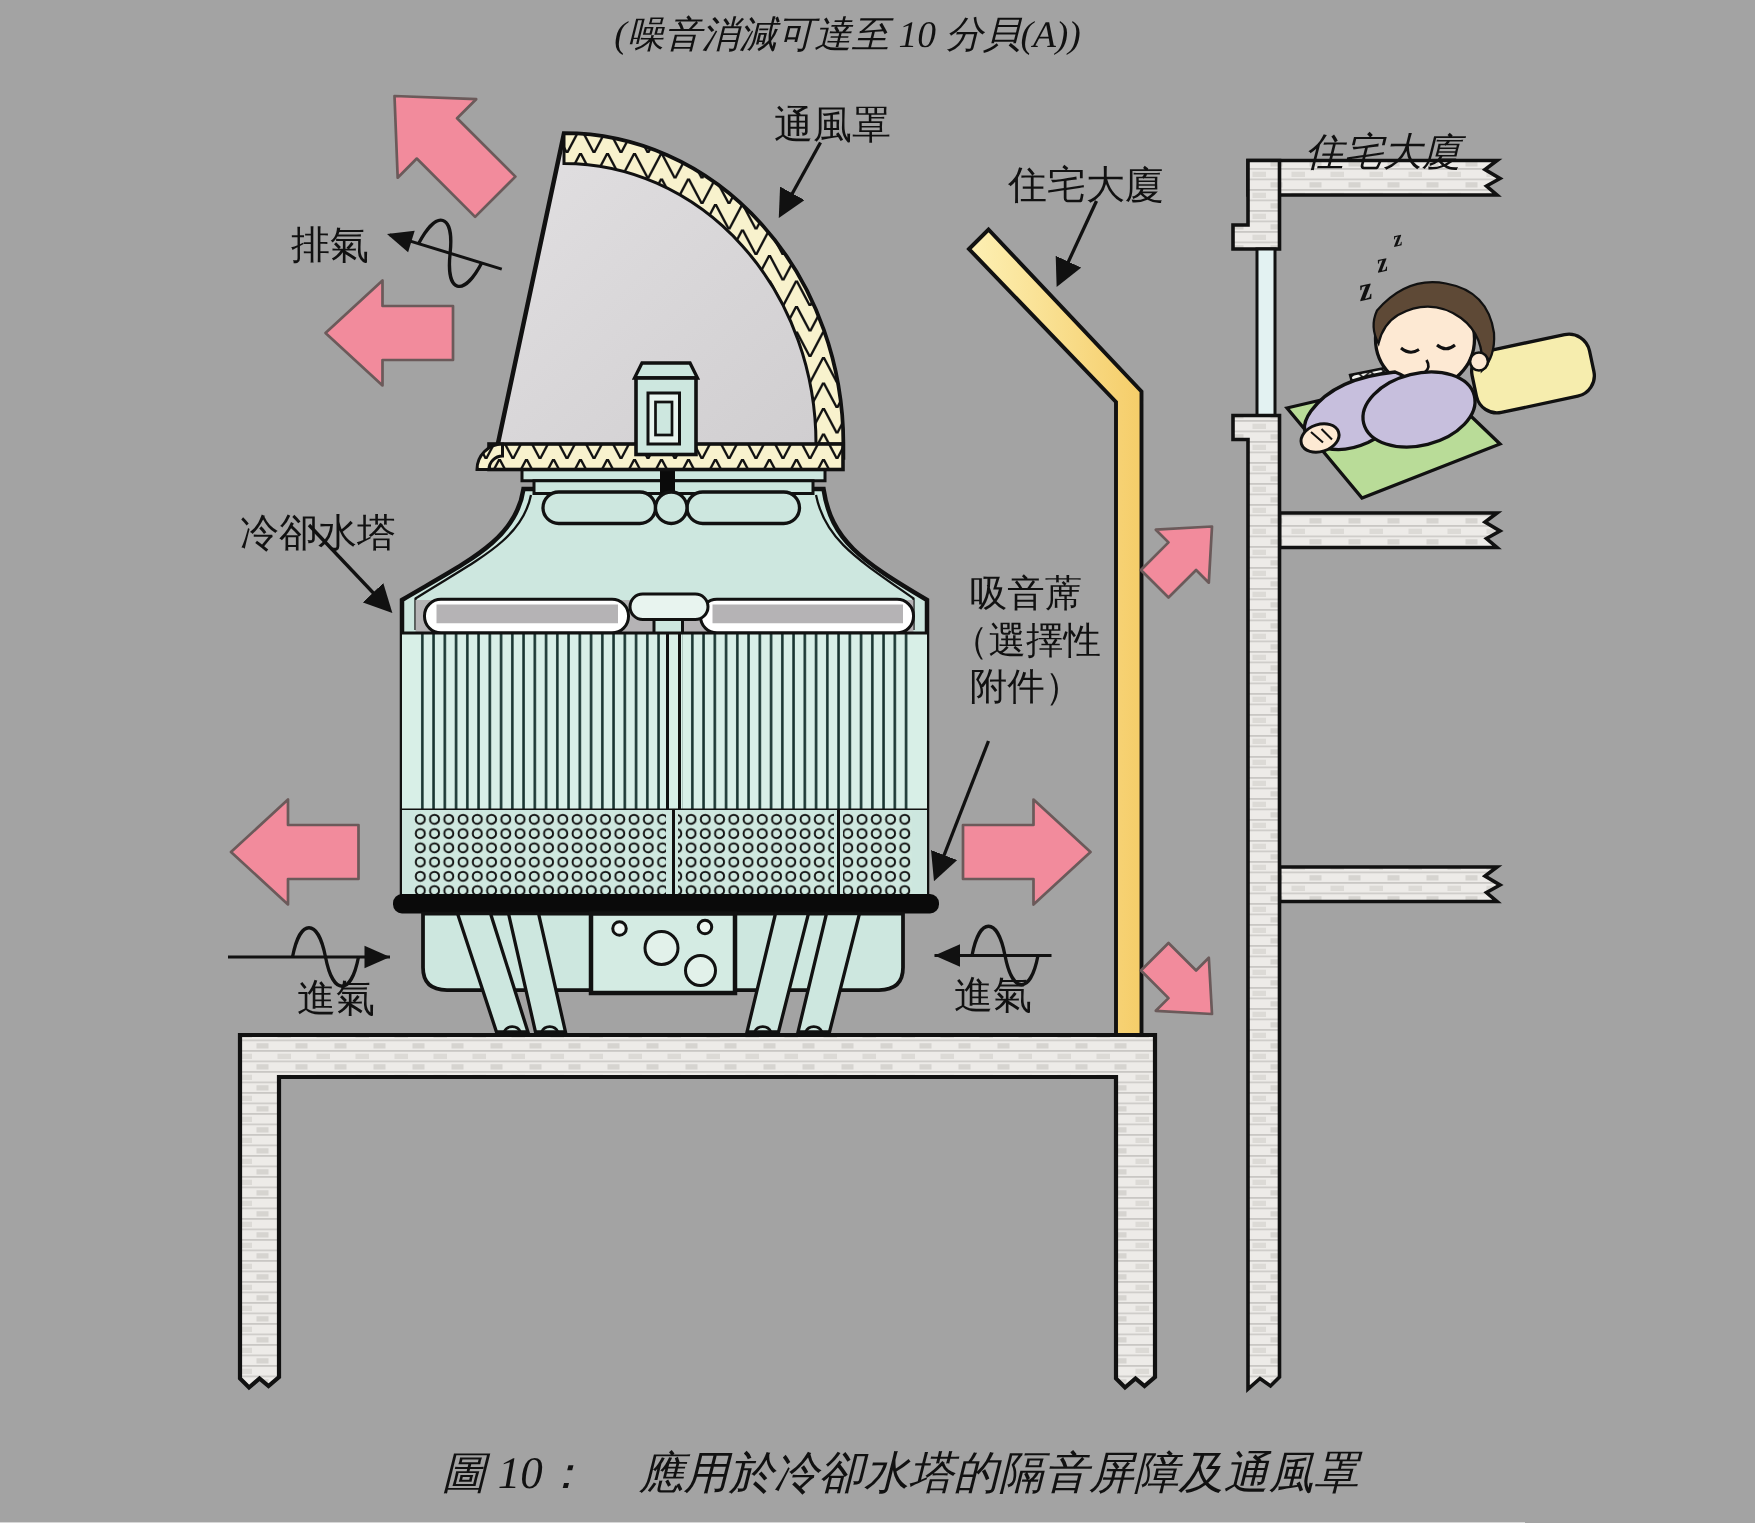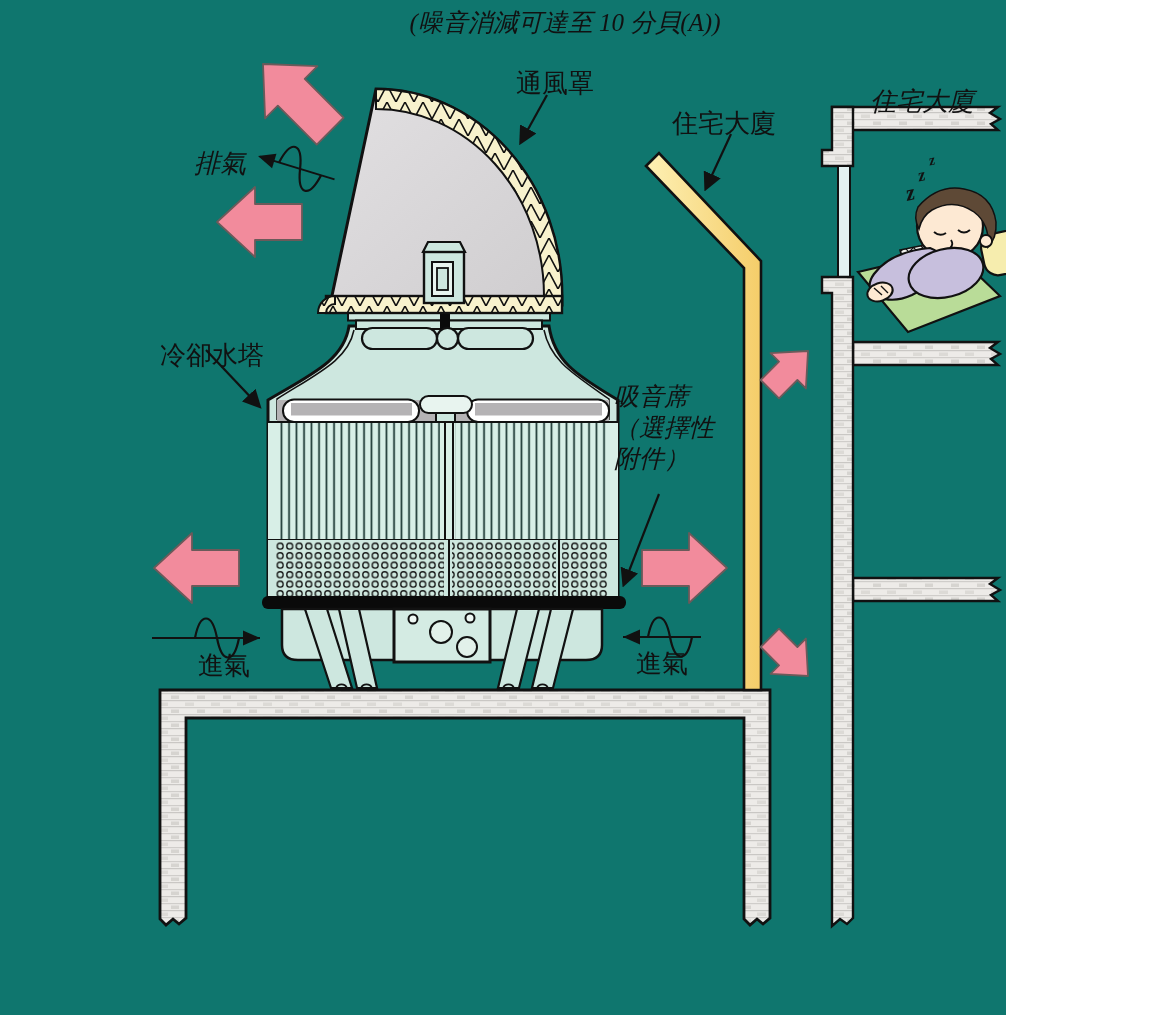--- a/index.html
+++ b/index.html
@@ -1,21 +1,21 @@
 <!DOCTYPE html>
 <html><head>
 <meta charset="utf-8">
 <style>
   html,body{margin:0;padding:0;background:#fff;}
-  .stage{position:relative;width:1006px;height:1015px;background:#0f766e;overflow:hidden;
+  .stage{position:relative;width:1170px;height:1015px;background:#a3a3a3;overflow:hidden;
          font-family:"Liberation Serif","DejaVu Serif",serif;}
   svg.diagram{position:absolute;left:0;top:0;}
   .label{position:absolute;color:#111;font-size:26px;white-space:nowrap;
          font-family:"Liberation Serif","DejaVu Serif",serif;}
-  .label.center{white-space:normal;text-align:left;font-style:italic;}
+  .label.center{white-space:normal;text-align:center;}
   .title-note{position:absolute;top:6px;left:285px;width:560px;text-align:center;
          font-style:italic;font-size:25px;color:#111;}
   .caption{position:absolute;top:962px;left:170px;width:860px;text-align:center;
          font-style:italic;font-size:30px;color:#111;}
   .caption .pfx{margin-right:34px;}
   .absorber{line-height:31px;font-size:25px;}
   .zz{position:absolute;color:#111;font-style:italic;font-weight:bold;
       transform:rotate(-12deg);}
 </style>
 </head>
@@ -185,30 +185,33 @@
     <path d="M206,350 L259,406" marker-end="url(#ah)"></path>
     <path d="M659,494 L624,584" marker-end="url(#ah)"></path>
   </g>
 </svg>
 
 <div class="title-note">(噪音消減可達至 10 分貝(A))</div>
 
 <div class="label" style="left:516px;top:66px;font-family:Liberation Serif, serif;">通風罩</div>
 <div class="label" style="left:672px;top:106px;">住宅大廈</div>
 <div class="label" style="left:870px;top:84px;font-style:italic;">住宅大廈</div>
-<div class="label" style="left:194px;top:146px;font-style:italic;">排氣</div>
+<div class="label" style="left:194px;top:146px;">排氣</div>
 <div class="label" style="left:160px;top:294px;margin-top:44px;">冷卻水塔</div>
 
 <div class="label center absorber" style="left:614px;top:381px;width:140px;">
   <div>吸音蓆</div>
   <div>（選擇性</div>
   <div>附件）</div>
 </div>
 
 <div class="label" style="left:198px;top:648px;">進氣</div>
 <div class="label" style="left:636px;top:646px;">進氣</div>
 
 <span class="zz" style="left:906px;top:180px;font-size:22px;">z</span>
 <span class="zz" style="left:918px;top:165px;font-size:18px;">z</span>
 <span class="zz" style="left:929px;top:152px;font-size:15px;">z</span>
 
-
+<div class="caption">
+  <span class="pfx">圖 10：</span><span>應用於冷卻水塔的隔音屏障及通風罩</span>
 </div>
 
+</div>
+
 </body></html>

